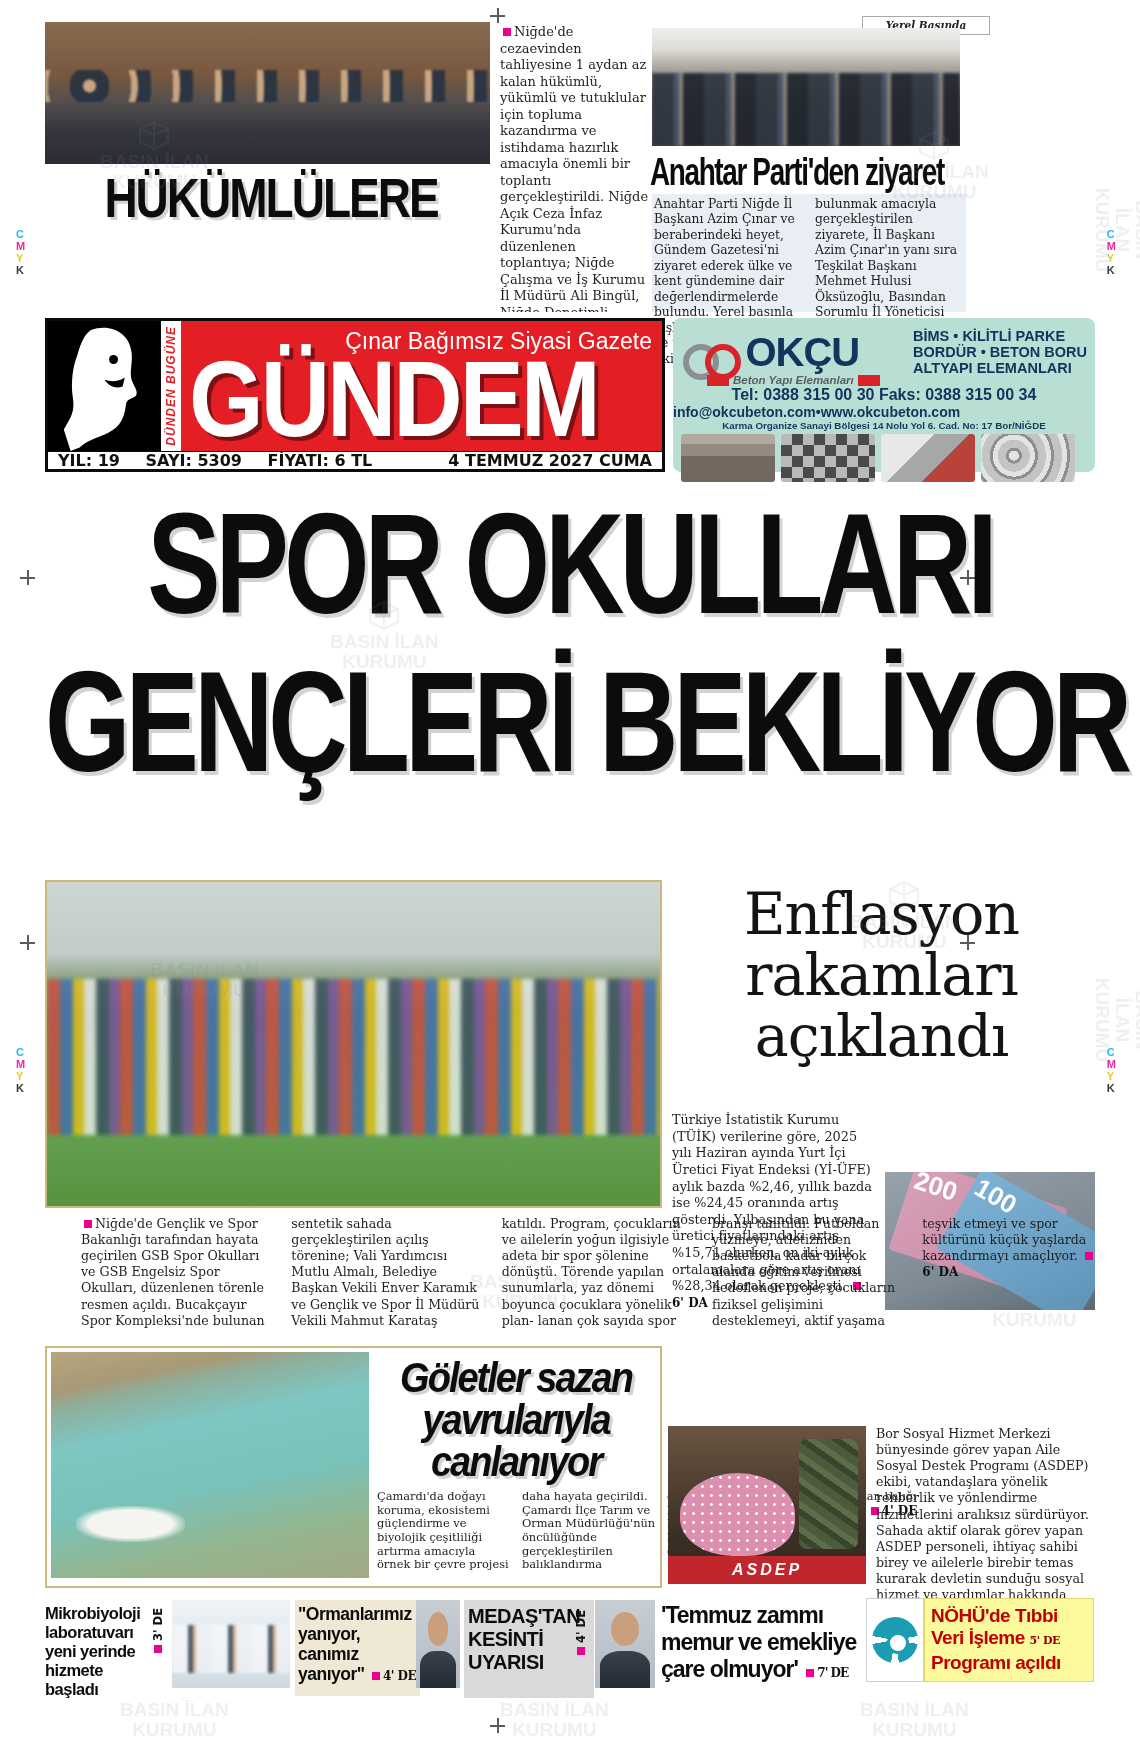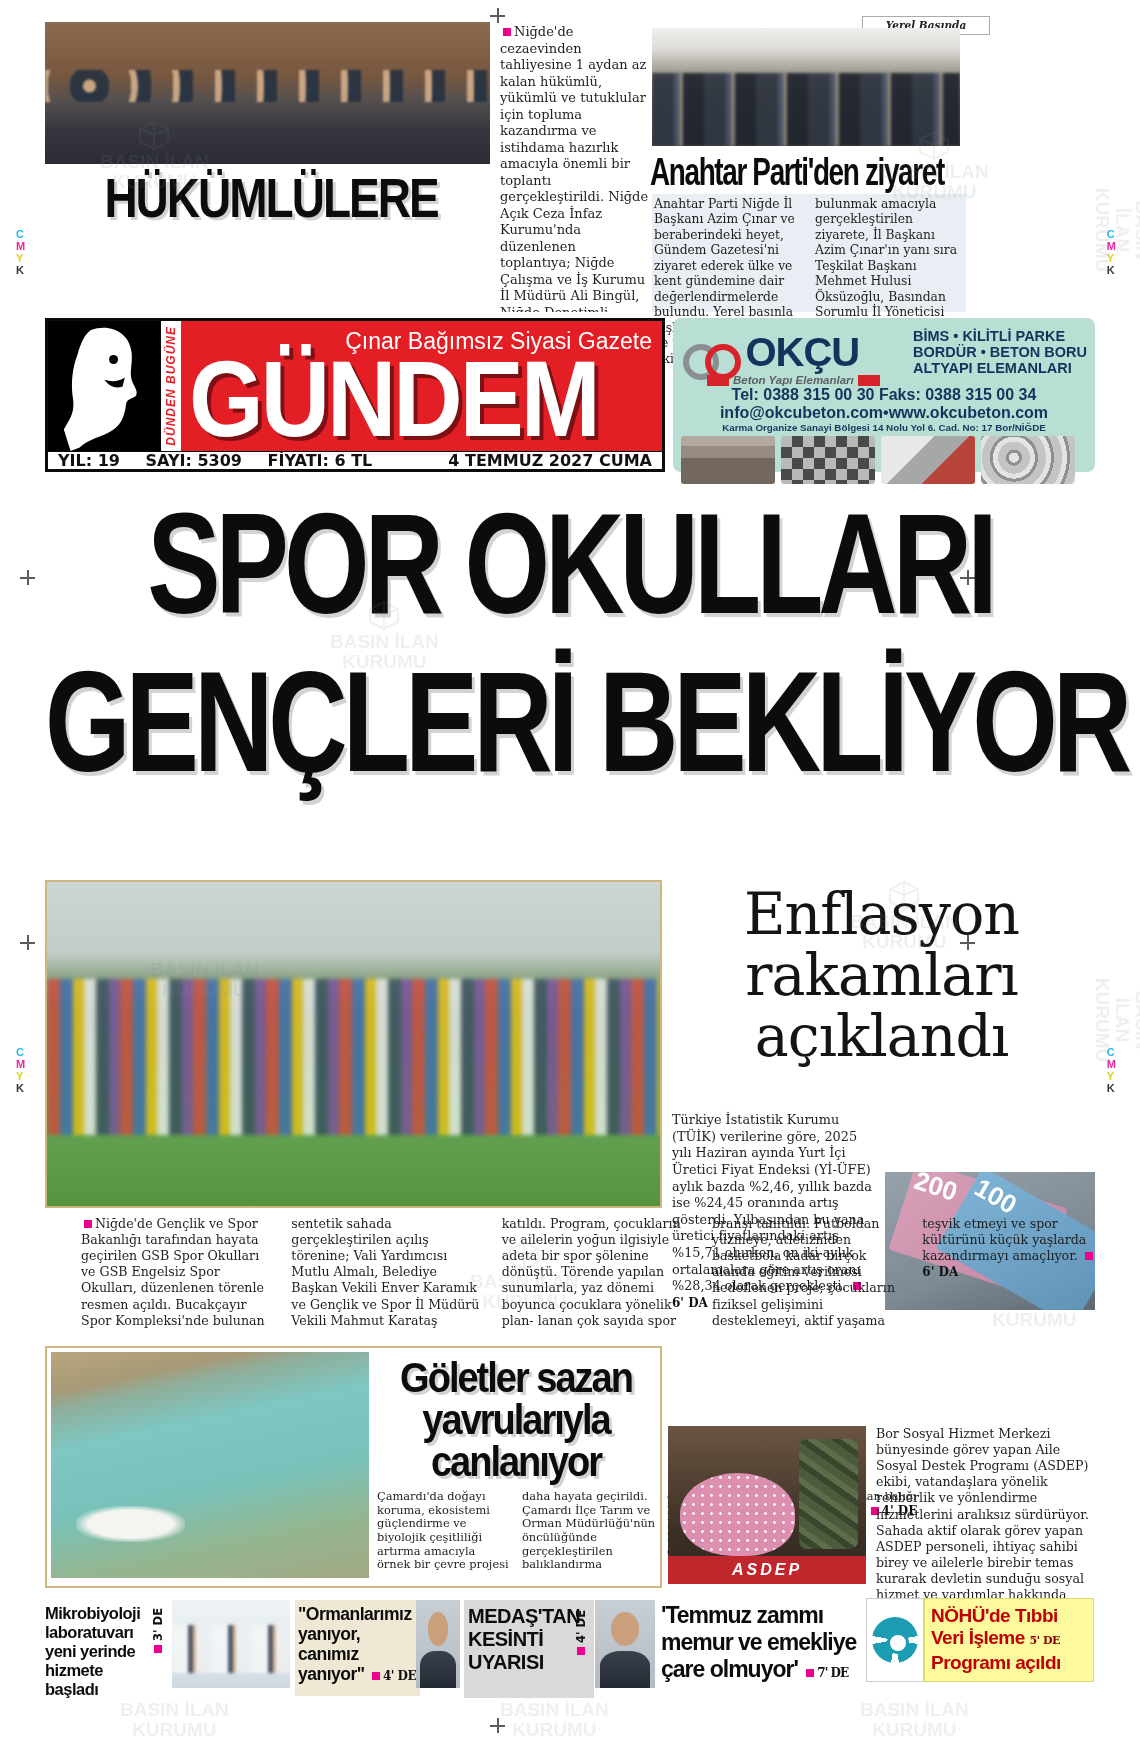--- a/index.html
+++ b/index.html
@@ -63,21 +63,21 @@
       font-family:"DejaVu Sans",sans-serif;font-weight:bold;font-size:16px;color:#111;padding:0 10px;}
   .date-strip .grp span{margin-right:20px;}
   
   .ad-box{background:#b9ded3;border-radius:8px;font-family:"Liberation Sans",sans-serif;}
   .ad-brand{font-weight:800;color:#13345c;font-size:40px;letter-spacing:-1px;line-height:1;}
   .ad-products{font-weight:800;color:#13345c;font-size:14.5px;line-height:1.12;}
   .ad-sub{font-style:italic;color:#5a5f63;font-size:11.5px;font-weight:bold;}
   .ad-dash{display:inline-block;width:22px;height:5px;background:#d8232a;margin:0 4px;vertical-align:middle;
       box-shadow:0 -3px 0 #d8232a, 0 3px 0 #d8232a;}
   .ad-line1{font-weight:800;color:#13345c;font-size:16px;text-align:center;}
-  .ad-line2{font-weight:800;color:#13345c;font-size:16px;text-align:center;}
+  .ad-line2{font-weight:800;color:#13345c;font-size:14px;}
   .ad-line3{font-weight:bold;color:#17375e;font-size:9.8px;text-align:center;}
   .ad-prod{display:flex;gap:6px;}
   .ad-prod div{width:94px;height:48px;border-radius:3px;}
   .prod-bims{background:linear-gradient(180deg,#ddd7d0 0 20%,#b9b1a9 20% 45%,#8d857d 45% 100%),#cfc8c2;
       background-blend-mode:multiply;}
   .prod-parke{background:repeating-conic-gradient(#4a4a4a 0 25%,#b9b9b9 0 50%) 0 0/22px 22px;}
   .prod-bordur{background:linear-gradient(135deg,#e8e8e8 0 38%,#a7a7a7 38% 62%,#b8433a 62% 100%);}
   .prod-boru{background:repeating-radial-gradient(circle at 35% 45%,#e3e3e3 0 5px,#8f8f8f 5px 8px,#c4c4c4 8px 16px);}
   .circle{display:inline-block;width:24px;height:24px;border-radius:50%;border:6px solid #8a8f94;vertical-align:middle;}
   .circle.red{border-color:#d8232a;margin-left:-14px;}
@@ -235,21 +235,21 @@
     <span class="sqsm"></span><span>Niğde'de Gençlik ve Spor Bakanlığı tarafından hayata geçirilen GSB Spor Okulları ve GSB Engelsiz Spor Okulları, düzenlenen törenle resmen açıldı. Bucakçayır Spor Kompleksi'nde bulunan sentetik sahada gerçekleştirilen açılış törenine; Vali Yardımcısı Mutlu Almalı,</span>
     <span>Belediye Başkan Vekili Enver Karamık ve Gençlik ve Spor İl Müdürü Vekili Mahmut Karataş katıldı. Program, çocukların ve ailelerin yoğun ilgisiyle adeta bir spor şölenine dönüştü. Törende yapılan sunumlarla, yaz dönemi boyunca çocuklara yönelik plan-</span>
     <span>lanan çok sayıda spor branşı tanıtıldı. Futboldan yüzmeye, atletizmden basketbola kadar birçok alanda eğitim verilmesi hedeflenen proje; çocukların fiziksel gelişimini desteklemeyi, aktif yaşama teşvik etmeyi ve spor kültürünü küçük yaşlarda kazandırmayı amaçlıyor.</span>
     <span class="sqsm"></span><span class="ref">6' DA</span>
   </div>
 
   <div class="abs gold-frame" style="left:45px;top:1346px;width:613px;height:238px;background:#fff;">
     <div class="abs photo photo-lake" style="left:4px;top:4px;width:318px;height:226px;">
       <div class="bag"></div>
     </div>
-    <div class="abs" style="left:328px;top:6px;width:282px;text-align:center;">
+    <div class="abs" style="left:328px;top:6px;width:282px;text-align:center;font-style:italic;">
       <div class="cond shadowed" style="font-size:38px;line-height:42px;letter-spacing:-2px;">
         <span class="stretch" style="transform:scaleY(1.12);">Göletler sazan</span>
       </div>
       <div class="cond shadowed" style="font-size:38px;line-height:42px;letter-spacing:-2px;">
         <span class="stretch" style="transform:scaleY(1.12);">yavrularıyla</span>
       </div>
       <div class="cond shadowed" style="font-size:38px;line-height:42px;letter-spacing:-2px;">
         <span class="stretch" style="transform:scaleY(1.12);">canlanıyor</span>
       </div>
     </div>

